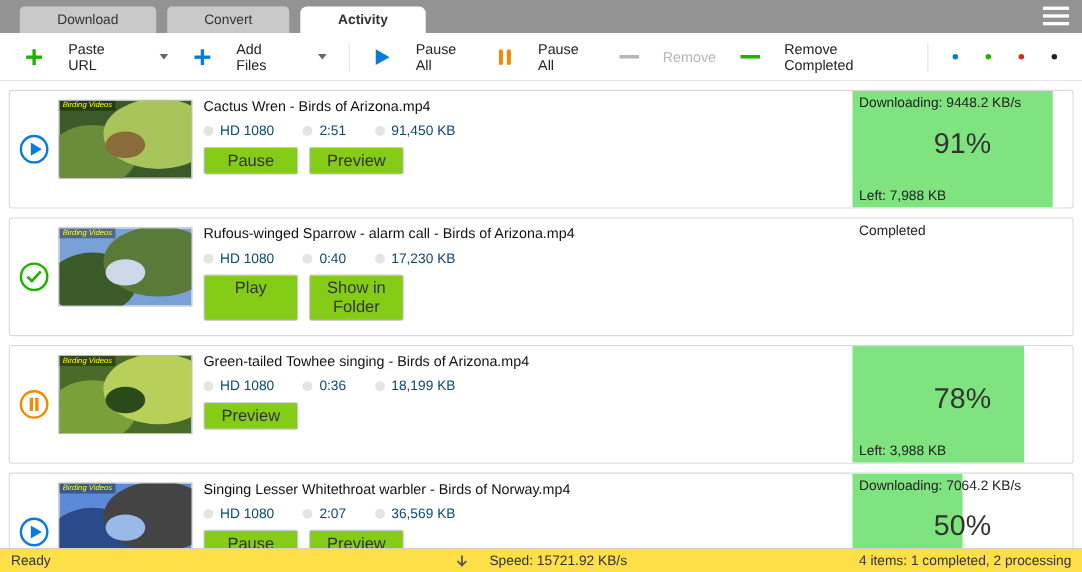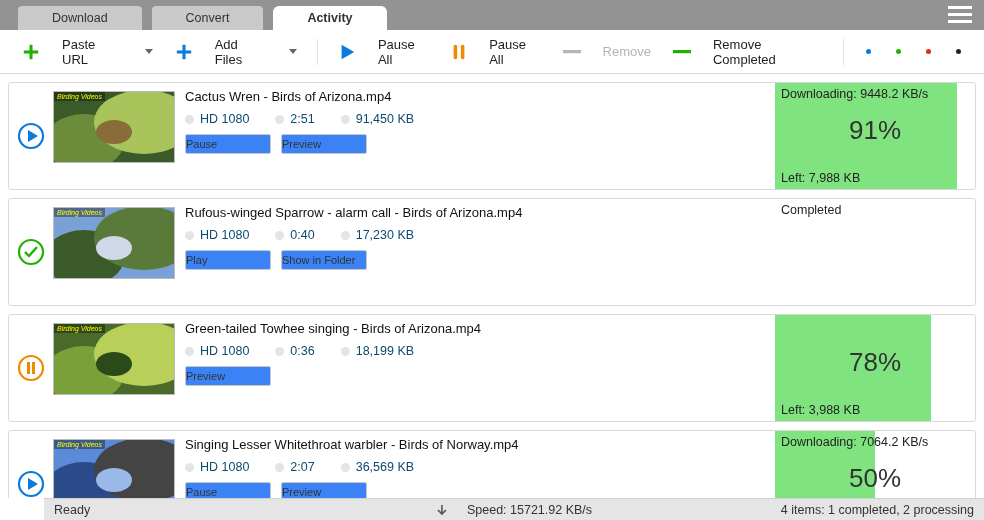--- a/index.html
+++ b/index.html
@@ -136,55 +136,54 @@
   }
   .meta .dot {
     width:9px; height:9px; border-radius:50%;
     background:#e4e4e4;
     display:inline-block;
     margin-right:6px;
     vertical-align:-1px;
   }
   .btns { display:flex; gap:10px; }
   .btn {
-    background: #3b82f6;
+    background: #84cc16;
     border: 1px solid #c8c8c8;
     padding: 3px 0;
     width: 86px;
-    text-align:left;
-    font-size: 11px;
+    text-align:center;
+    font-size: 15px;
     border-radius: 2px;
     cursor: pointer;
     color: #333;
   }
   .prog {
     width: 200px;
     position: relative;
     font-size: 12.5px;
   }
   .prog .bar {
     position:absolute;
     left:0; top:0; bottom:0;
     background:#7fe47f;
   }
   .prog .topline { position:absolute; top:4px; left:6px; right:6px; }
   .prog .pct { position:absolute; top:32px; left:0; right:0; text-align:center; font-size:26px; font-weight:400; color:#333; }
   .prog .left { position:absolute; bottom:4px; left:6px; }
   
   .status {
     height: 22px;
-    background: #e5e5e5;
+    background: #fde047;
     border-top: 1px solid #cfcfcf;
     display: flex;
     align-items: center;
     font-size: 12.5px;
     padding: 0 10px;
     color: #333;
     justify-content: space-between;
-    margin-left: 44px;
   }
   .status .mid { position:absolute; left:50%; transform:translateX(-50%); display:flex; align-items:center; gap:19px;}
   .status { position: relative; }
 </style>
 </head>
 <body>
 
 <div class="tabbar">
   <div class="tab">Download</div>
   <div class="tab">Convert</div>

